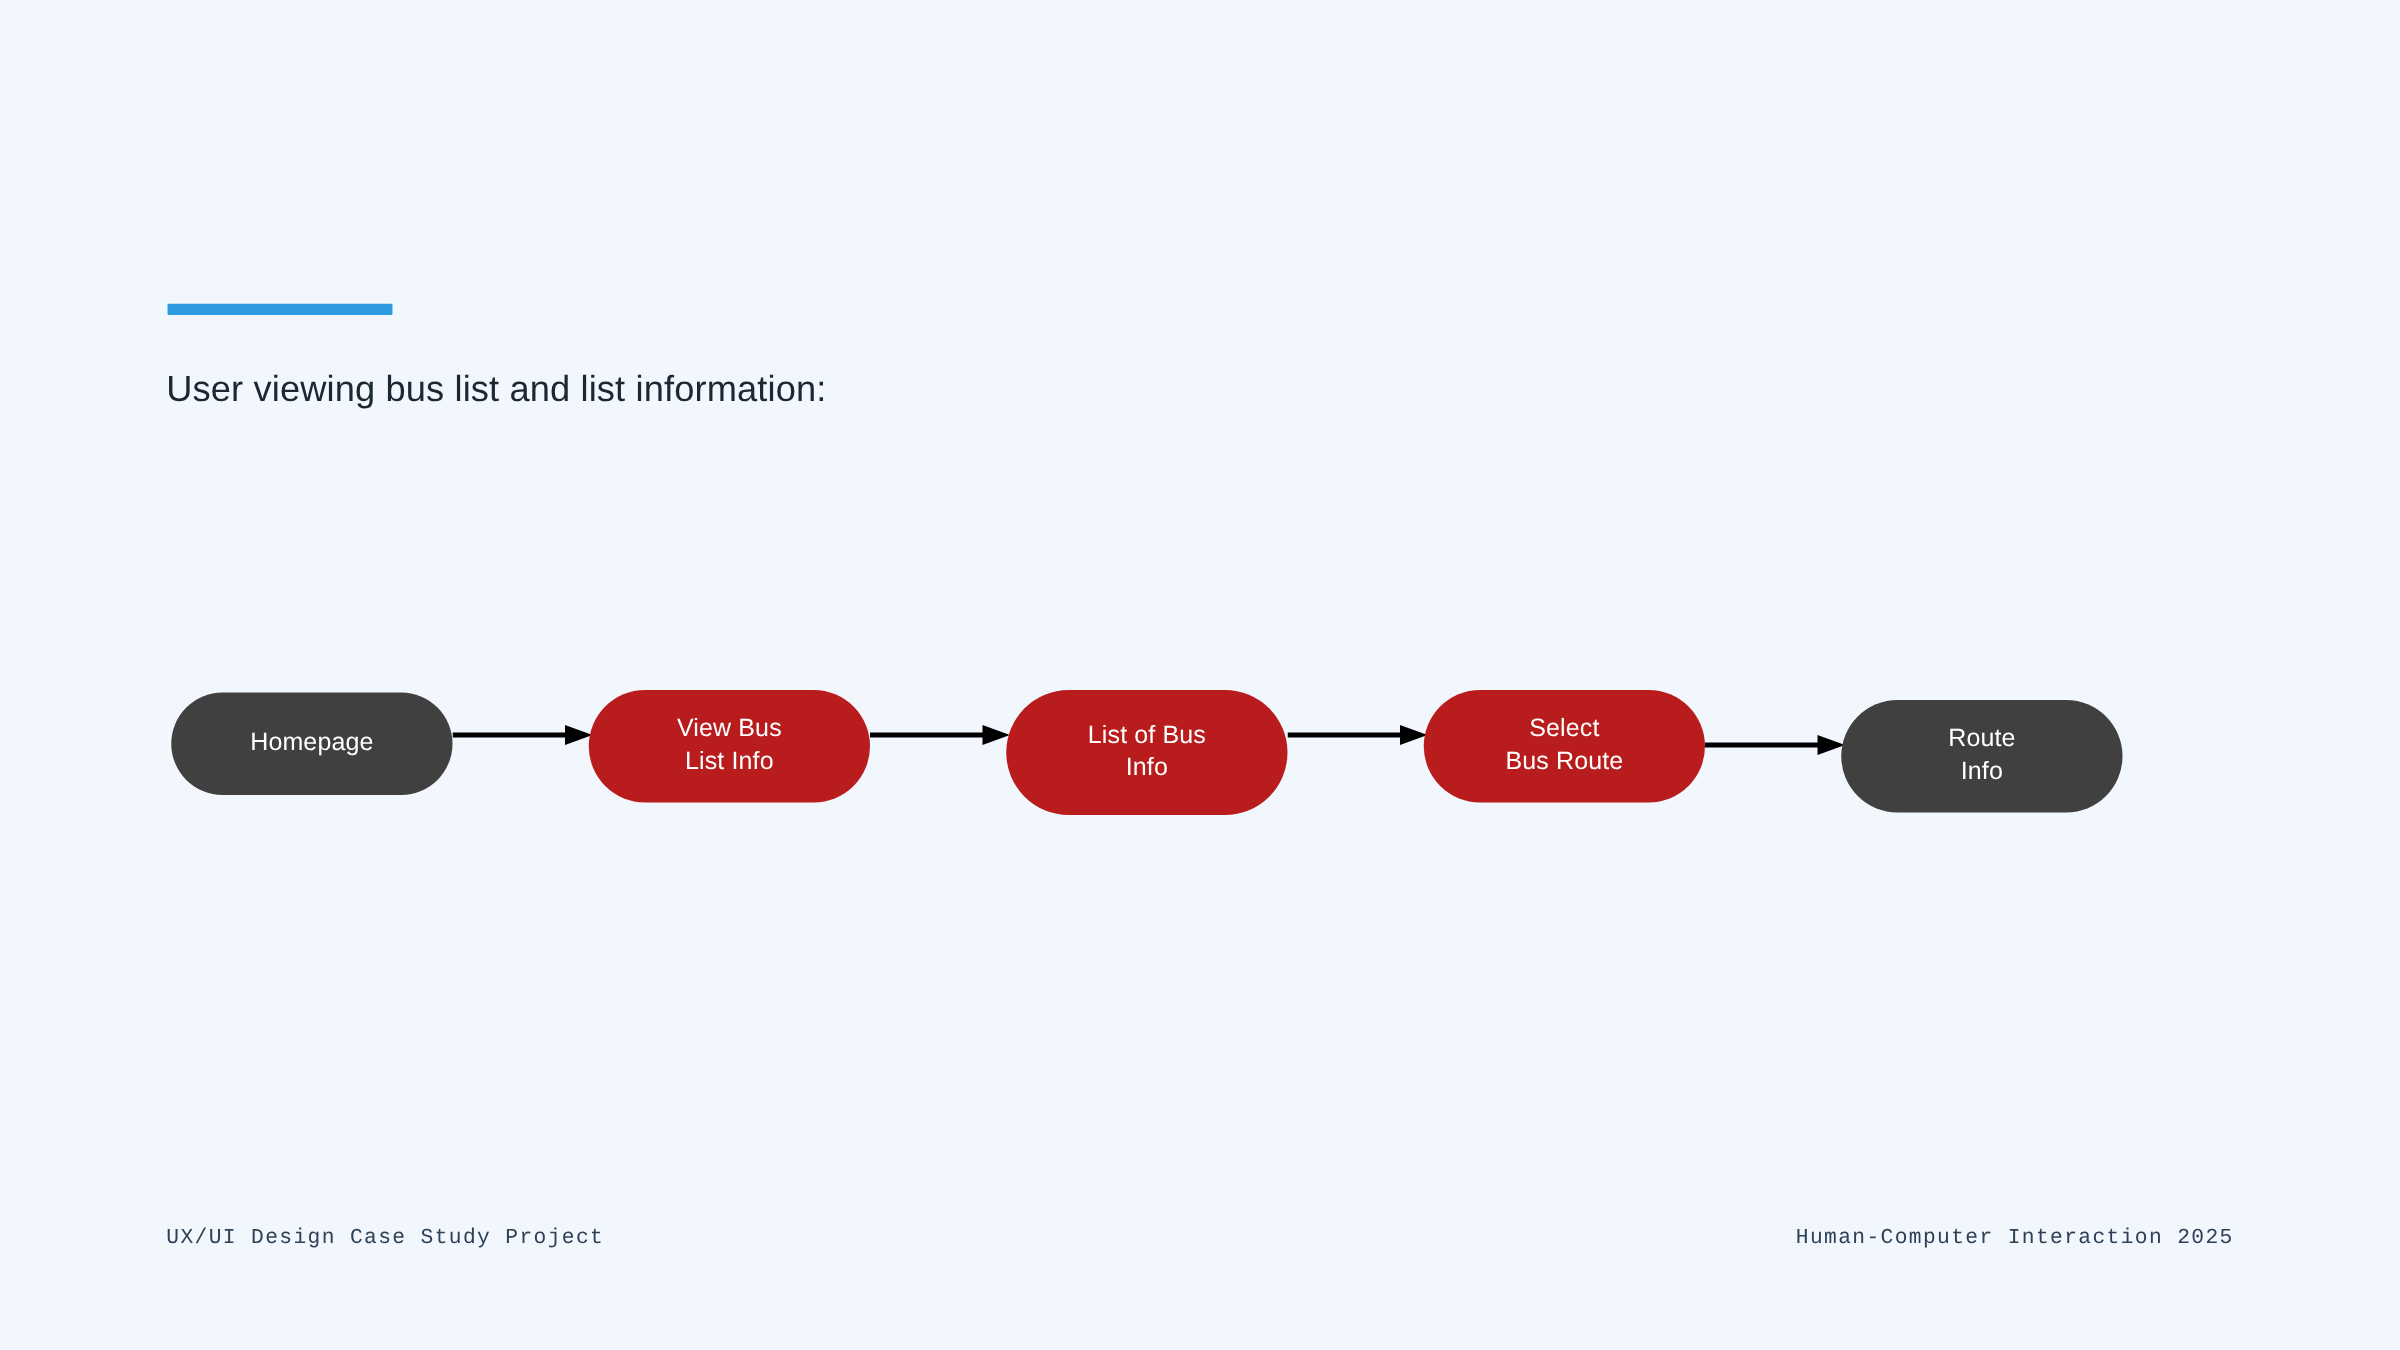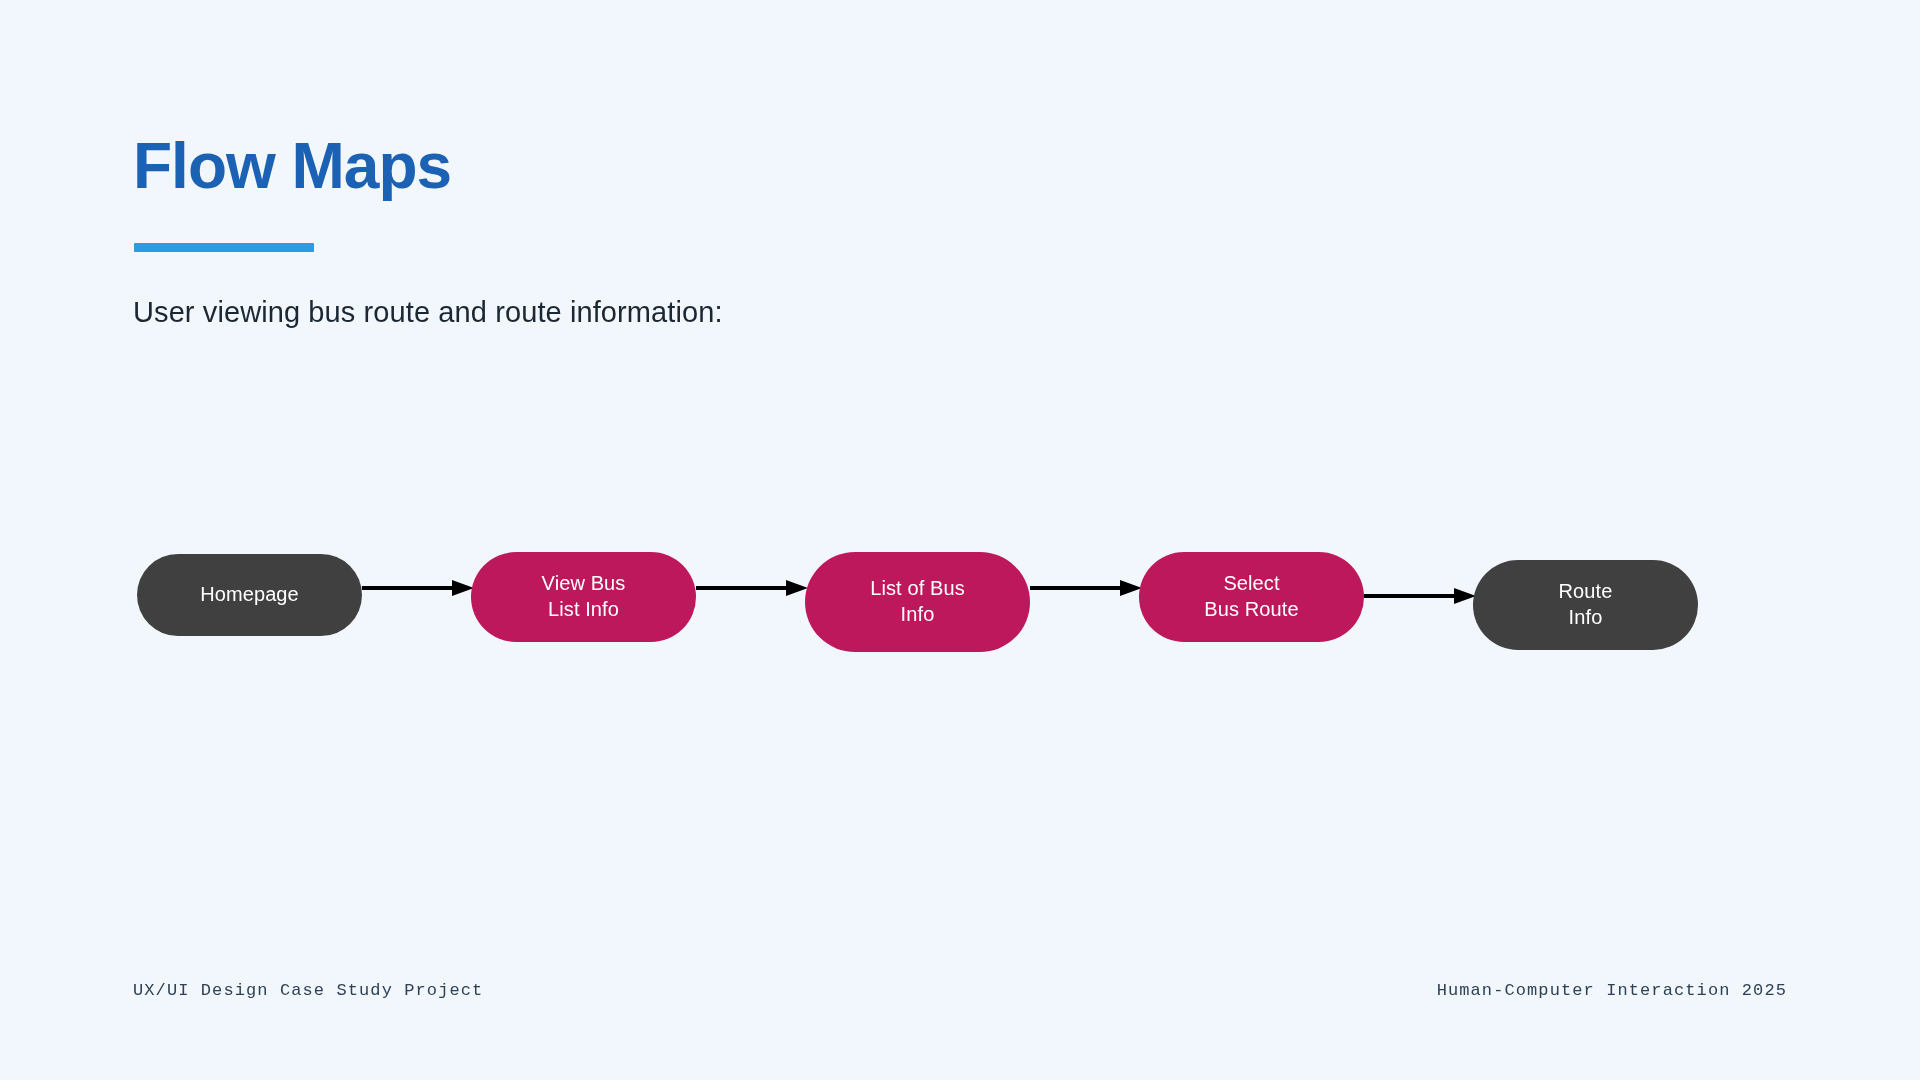--- a/index.html
+++ b/index.html
@@ -75,21 +75,21 @@
     border-radius: 999px;
     color: #ffffff;
     font-size: 20px;
     line-height: 1.28;
     font-weight: 400;
     letter-spacing: 0.1px;
     padding: 0 12px;
   }
 
   .node.accent  { background: #404040; }
-  .node.dark    { background: #be185d; }
+  .node.dark    { background: #b91c1c; }
 
   .node-label { white-space: pre-line; }
 
   .connector {
     position: absolute;
     height: 20px;
     display: block;
   }
 
   
@@ -104,25 +104,24 @@
     white-space: nowrap;
   }
   .footer-left  { left: 133px; margin-top: 36px; }
   .footer-right { right: 133px; }
 </style>
 </head>
 <body>
 
 <div class="slide">
 
-  <h1 class="page-title">Flow Maps</h1>
 
   <div class="title-rule"></div>
 
-  <p class="subtitle">User viewing bus route and route information:</p>
+  <p class="subtitle">User viewing bus list and list information:</p>
 
   <div class="flow" id="flow-diagram">
       <div class="connector" style="left: 362px; top: 58px; width: 112px;"><svg width="112" height="20" viewBox="0 0 112 20">
           <line x1="0" y1="10" x2="92" y2="10" stroke="#000000" stroke-width="4"></line>
           <polygon points="90,2 112,10 90,18" fill="#000000"></polygon>
         </svg></div>
       <div class="connector" style="left: 696px; top: 58px; width: 112px;"><svg width="112" height="20" viewBox="0 0 112 20">
           <line x1="0" y1="10" x2="92" y2="10" stroke="#000000" stroke-width="4"></line>
           <polygon points="90,2 112,10 90,18" fill="#000000"></polygon>
         </svg></div>

